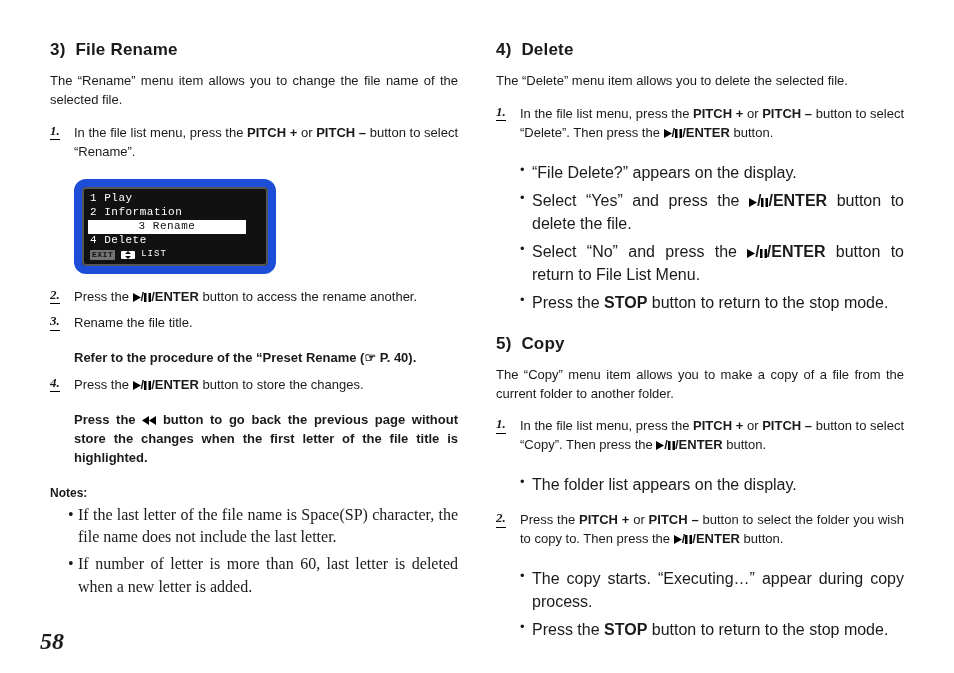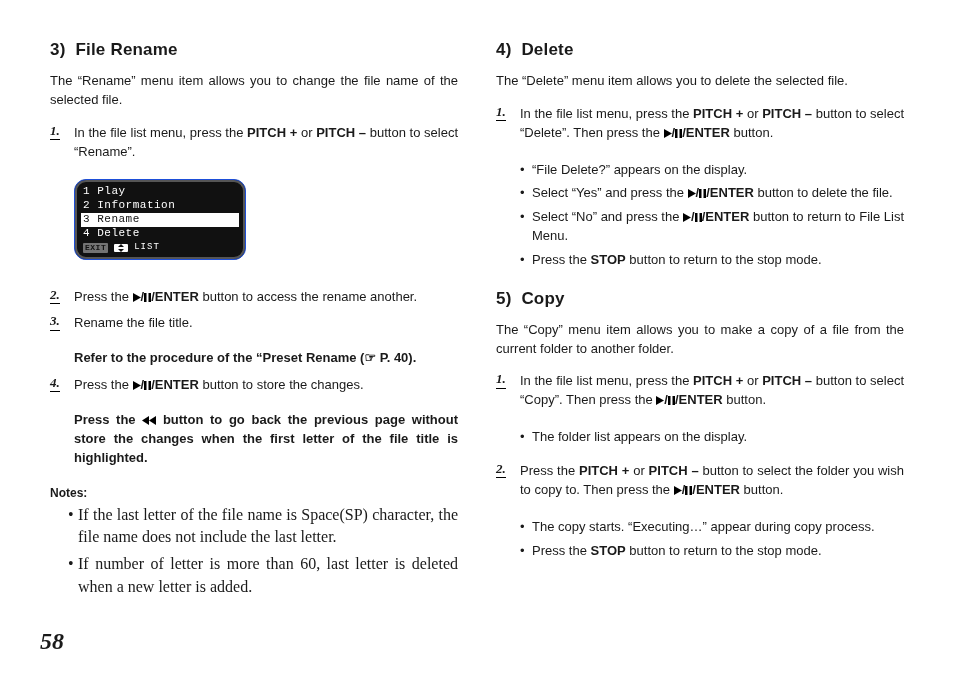--- a/index.html
+++ b/index.html
@@ -78,21 +78,21 @@
     font-weight: bold;
   }
   ul.bullets {
     list-style: none;
     margin: 4px 0 10px 0;
     padding: 0 0 0 24px;
   }
   ul.bullets > li {
     position: relative;
     padding: 0 0 5px 12px;
-    font-size: 13px;
+    font-size: 16px;
     line-height: 1.45;
     text-align: justify;
   }
   ul.bullets > li::before {
     content: "•";
     position: absolute;
     left: 0;
     top: 0;
     font-size: 13px;
   }
@@ -116,37 +116,38 @@
   }
   ul.notes > li::before {
     content: "•";
     position: absolute;
     left: 0;
     top: 0;
   }
   
   .lcd {
     width: 158px;
-    margin: 8px 0 28px 24px;
-    border: 1px solid #1d4ed8;
+    margin: 8px 0 14px 24px;
+    border: 8px solid #1d4ed8;
     border-radius: 12px;
     background: #111;
-    padding: 5px 6px 5px 6px;
+    padding: 5px 22px 5px 6px;
     box-shadow: 0 0 0 2px #555 inset;
   }
   .lcd .row {
     font-family: "Courier New", monospace;
     font-size: 11px;
     line-height: 1.25;
     letter-spacing: 0.5px;
     padding: 0 2px;
   }
   .lcd .row.inv {
     background: #fff;
     color: #111;
+    text-align: center;
   }
   .lcd .row.normal {
     background: #111;
     color: #fff;
   }
   .lcd .row.footer {
     background: #111;
     color: #fff;
     font-size: 9px;
     padding-top: 2px;

